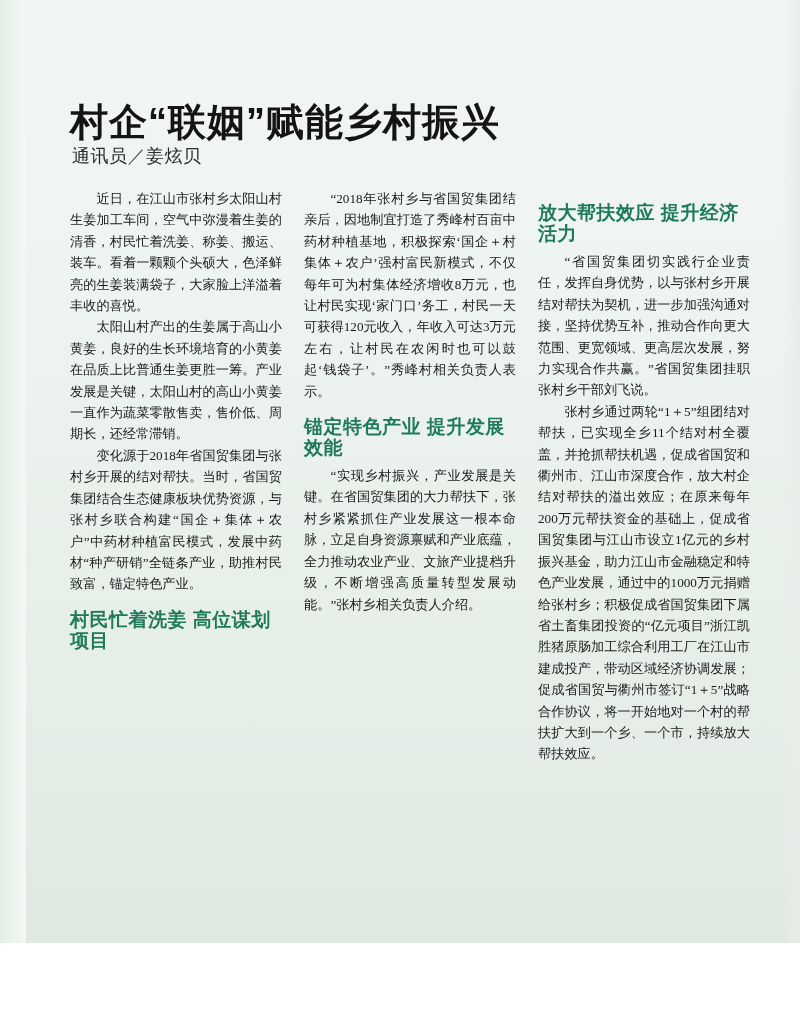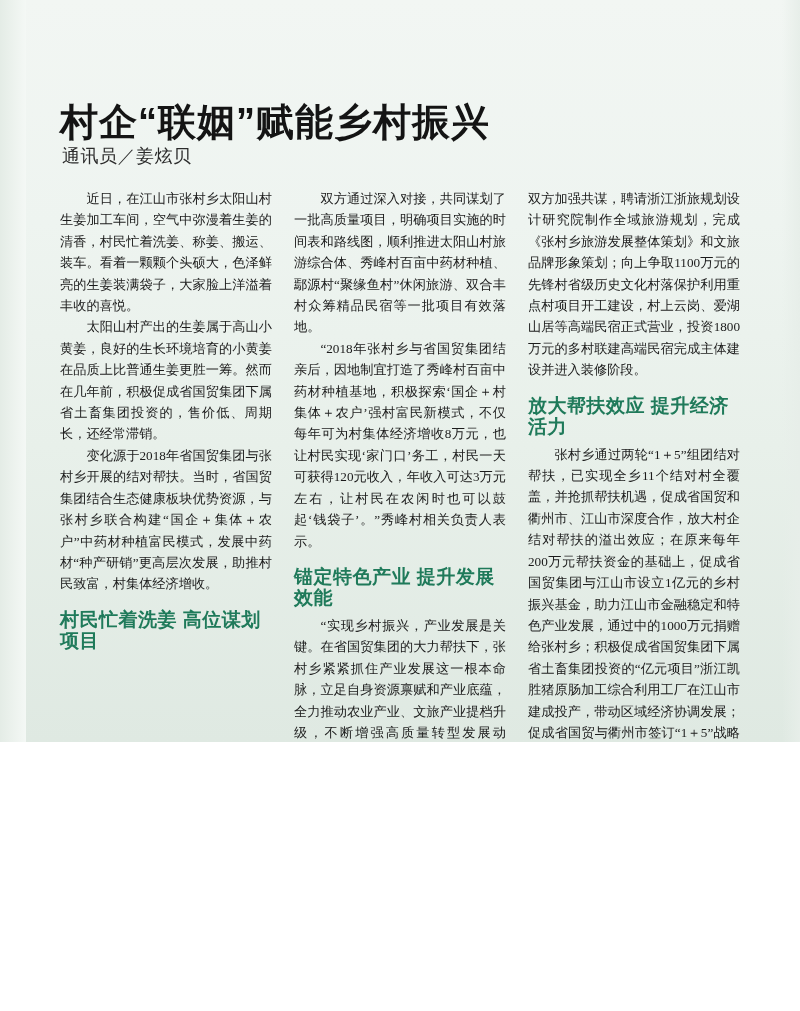--- a/index.html
+++ b/index.html
@@ -9,24 +9,25 @@
   body {
     width: 800px;
     height: 1011px;
     background: #ffffff;
     font-family: "Liberation Serif", serif;
     overflow: hidden;
   }
   .page {
     position: relative;
     width: 800px;
-    height: 742px;
+    height: 943px;
     background: linear-gradient(180deg, #f2f6f3 0%, #eef4f0 30%, #e8f0ea 60%, #dfe9e2 100%);
     box-sizing: border-box;
     overflow: hidden;
+    padding-left: 10px;
   }
   
   .page::before {
     content: "";
     position: absolute;
     left: 0; top: 0; bottom: 0;
     width: 26px;
     background: linear-gradient(90deg, #e4ece6 0%, #f4f8f5 100%);
     pointer-events: none;
   }
@@ -102,34 +103,33 @@
 <div class="page">
   <div class="content">
 
     <h1 class="headline">村企“联姻”赋能乡村振兴</h1>
     <div class="byline">通讯员／姜炫贝</div>
 
     <div class="columns">
 
       <div class="col">
         <p>近日，在江山市张村乡太阳山村生姜加工车间，空气中弥漫着生姜的清香，村民忙着洗姜、称姜、搬运、装车。看着一颗颗个头硕大，色泽鲜亮的生姜装满袋子，大家脸上洋溢着丰收的喜悦。</p>
-        <p>太阳山村产出的生姜属于高山小黄姜，良好的生长环境培育的小黄姜在品质上比普通生姜更胜一筹。然而在几年前，积极促成省国贸集团下属省土畜集团投资的，售价低、周期长，还经常滞销。</p>
-        <p>变化源于2018年省国贸集团与张村乡开展的结对帮扶。当时，省国贸集团结合生态健康板块优势资源，与张村乡联合构建“国企＋集体＋农户”中药材种植富民模式，发展中药材“种产研销”更高层次发展，助推村民致富，村集体经济增收。</p>
+        <p>太阳山村产出的生姜属于高山小黄姜，良好的生长环境培育的小黄姜在品质上比普通生姜更胜一筹。产业发展是关键，太阳山村的高山小黄姜一直作为蔬菜零散售卖，售价低、周期长，还经常滞销。</p>
+        <p>变化源于2018年省国贸集团与张村乡开展的结对帮扶。当时，省国贸集团结合生态健康板块优势资源，与张村乡联合构建“国企＋集体＋农户”中药材种植富民模式，发展中药材“种产研销”全链条产业，助推村民致富，锚定特色产业。</p>
         <div class="subhead">村民忙着洗姜 高位谋划项目</div>
       </div>
 
       <div class="col">
-        <p>双方通过深入对接，共同谋划了一批高质量项目，明确项目实施的时间表和路线图，顺利推进太阳山村旅游综合体、秀峰村百亩中药材种植、鄢源村“聚缘鱼村”休闲旅游、双合丰村众筹精品民宿等一批项目有效落地。</p>
         <p>“2018年张村乡与省国贸集团结亲后，因地制宜打造了秀峰村百亩中药材种植基地，积极探索‘国企＋村集体＋农户’强村富民新模式，不仅每年可为村集体经济增收8万元，也让村民实现‘家门口’务工，村民一天可获得120元收入，年收入可达3万元左右，让村民在农闲时也可以鼓起‘钱袋子’。”秀峰村相关负责人表示。</p>
         <div class="subhead">锚定特色产业 提升发展效能</div>
         <p>“实现乡村振兴，产业发展是关键。在省国贸集团的大力帮扶下，张村乡紧紧抓住产业发展这一根本命脉，立足自身资源禀赋和产业底蕴，全力推动农业产业、文旅产业提档升级，不断增强高质量转型发展动能。”张村乡相关负责人介绍。</p>
       </div>
 
       <div class="col">
-        <p class="noindent">双方加强共谋，聘请浙江浙旅规划设计研究院制作全域旅游规划，完成《张村乡旅游发展整体策划》和文旅品牌形象策划；向上争取1100万元的先锋村省级历史文化村落保护利用重点村项目开工建设，村上云岗、爱湖山居等高端民宿正式营业，投资1800万元的多村联建高端民宿完成主体建设并进入装修阶段。</p>
         <div class="subhead">放大帮扶效应 提升经济活力</div>
+        <p>“省国贸集团切实践行企业责任，发挥自身优势，以与张村乡开展结对帮扶为契机，进一步加强沟通对接，坚持优势互补，推动合作向更大范围、更宽领域、更高层次发展，努力实现合作共赢。”省国贸集团挂职张村乡干部刘飞说。</p>
         <p>张村乡通过两轮“1＋5”组团结对帮扶，已实现全乡11个结对村全覆盖，并抢抓帮扶机遇，促成省国贸和衢州市、江山市深度合作，放大村企结对帮扶的溢出效应；在原来每年200万元帮扶资金的基础上，促成省国贸集团与江山市设立1亿元的乡村振兴基金，助力江山市金融稳定和特色产业发展，通过中的1000万元捐赠给张村乡；积极促成省国贸集团下属省土畜集团投资的“亿元项目”浙江凯胜猪原肠加工综合利用工厂在江山市建成投产，带动区域经济协调发展；促成省国贸与衢州市签订“1＋5”战略合作协议，将一开始地对一个村的帮扶扩大到一个乡、一个市，持续放大帮扶效应。</p>
       </div>
 
     </div>
 
   </div>
 </div>
 
 </body></html>

